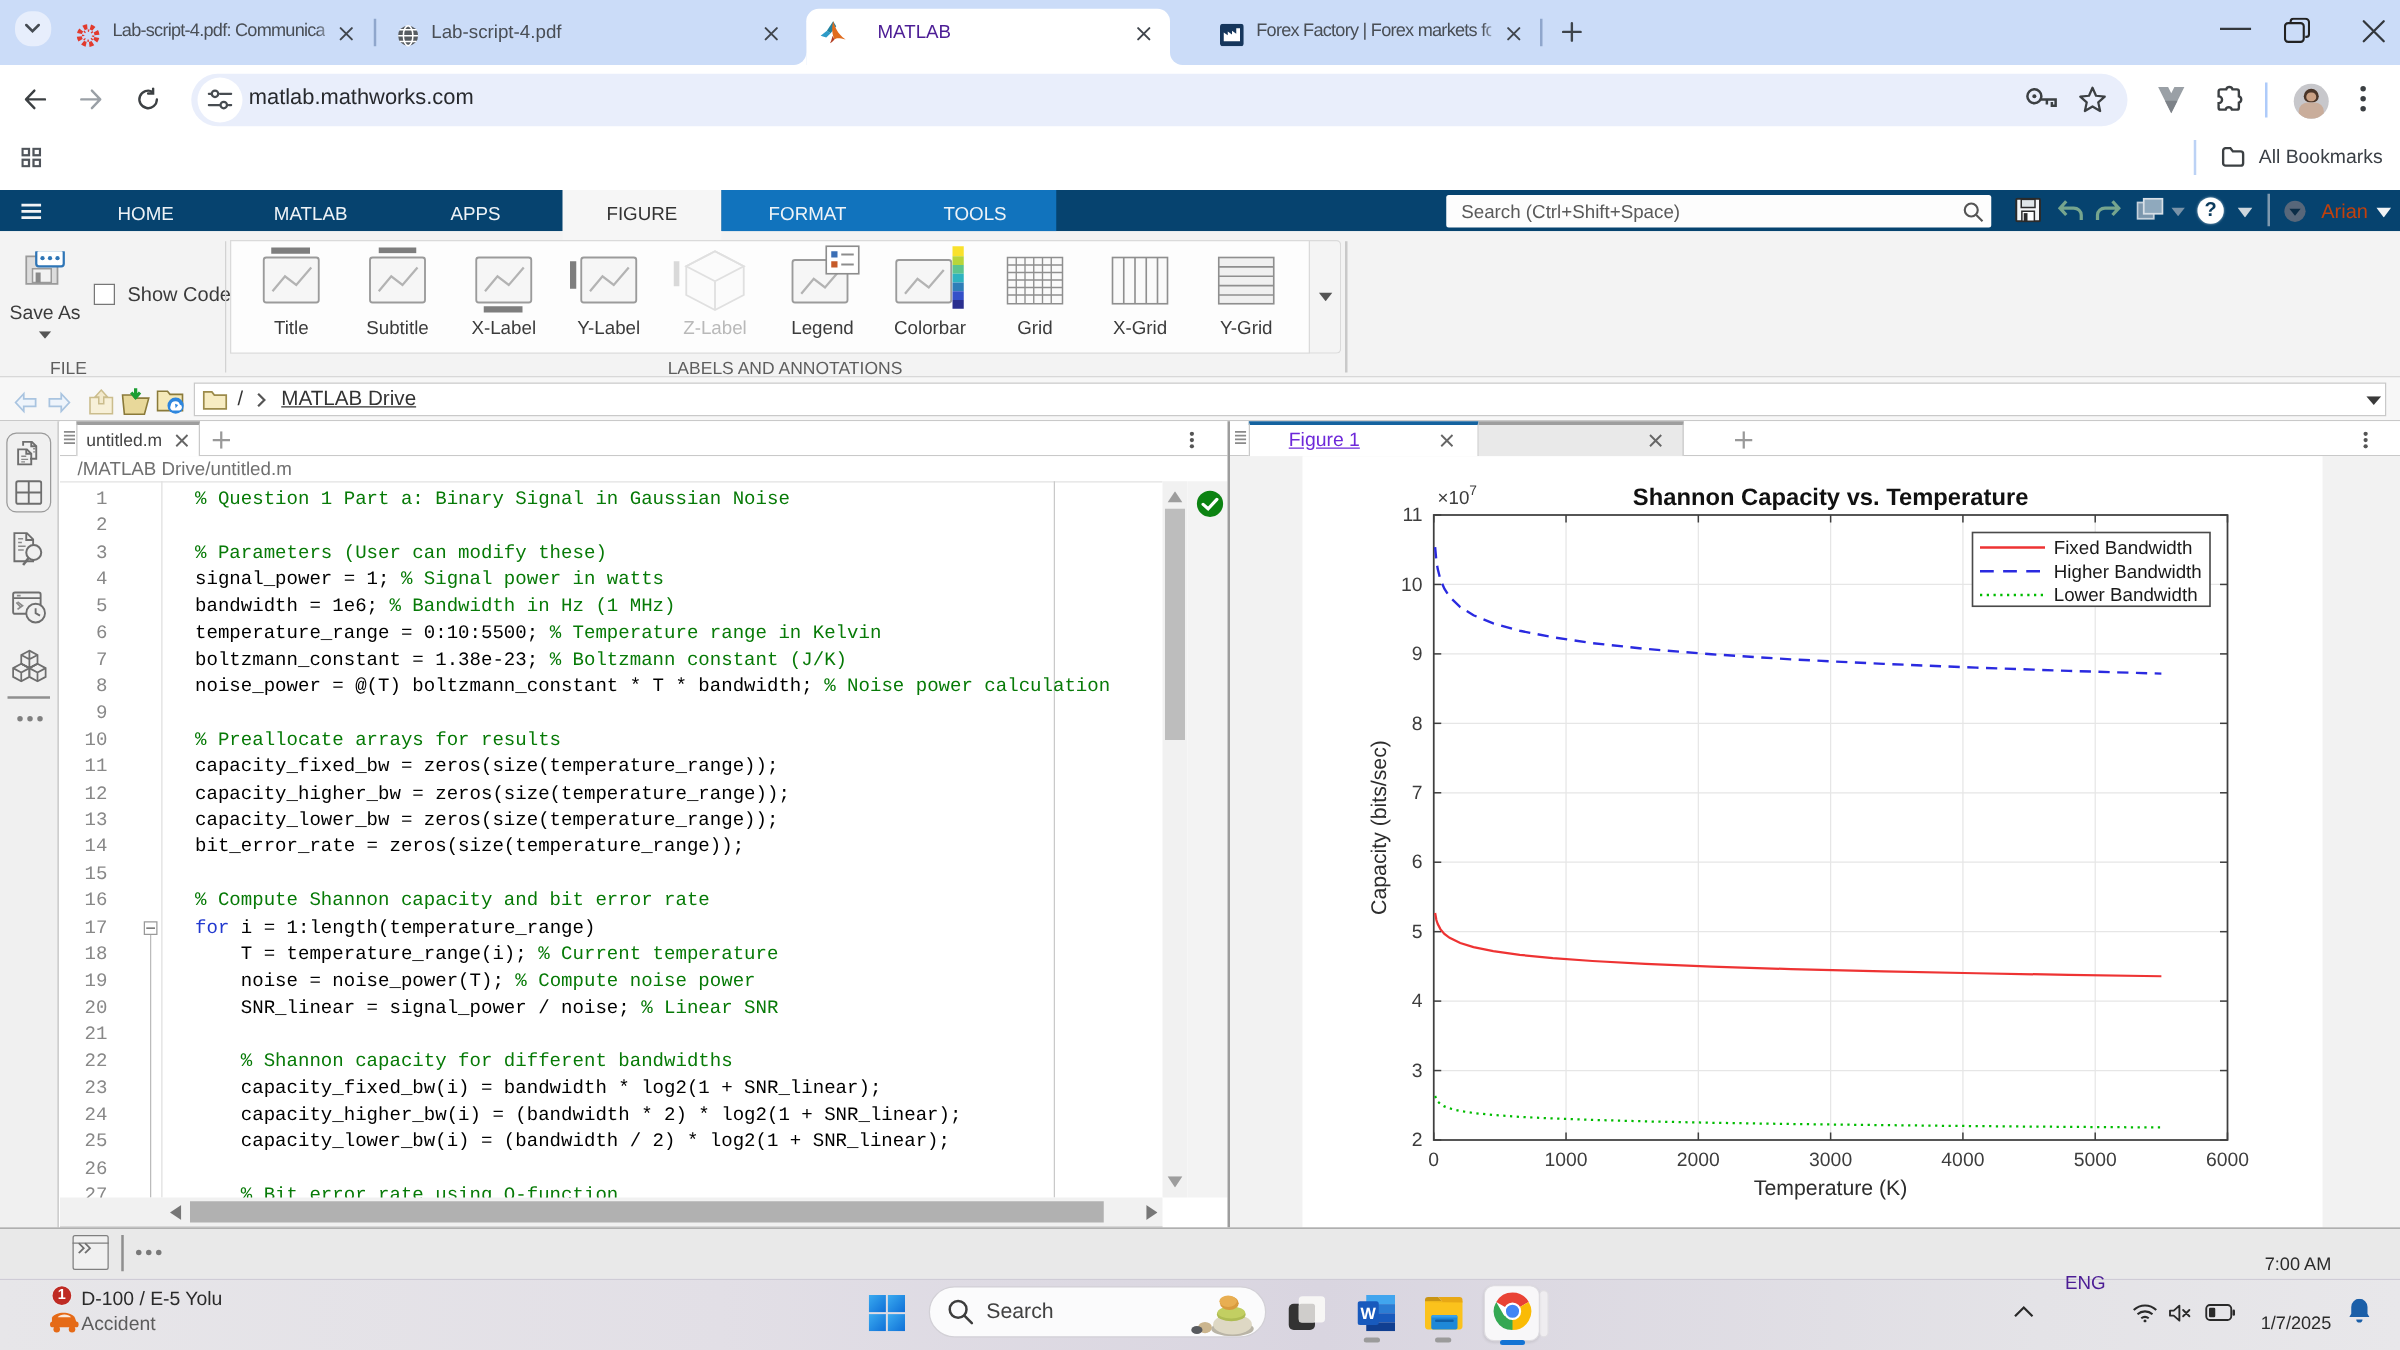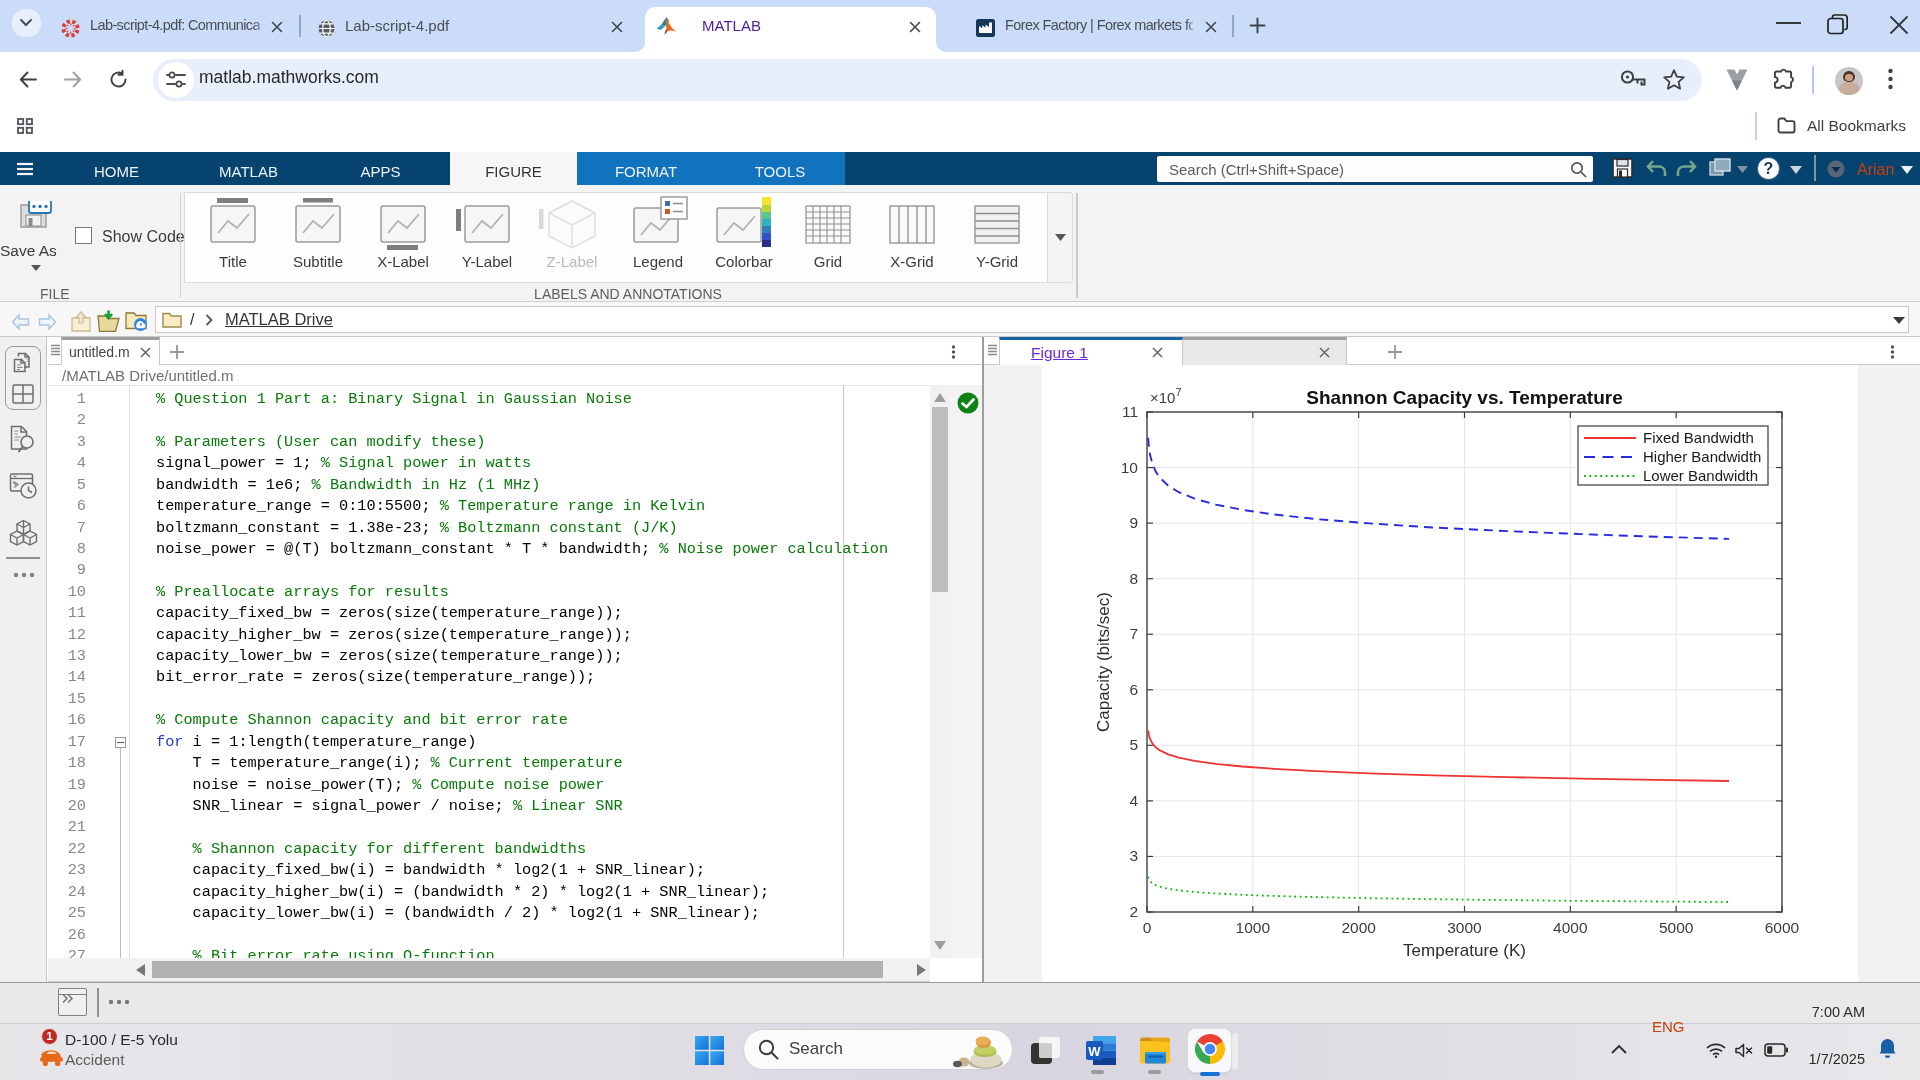--- a/index.html
+++ b/index.html
@@ -204,21 +204,21 @@
 
 <svg class="abs" style="left:20px;top:201px;" width="32" height="30" viewBox="0 0 32 30">
  <path d="M1 4 h20 l5 5 v17 h-25 z" fill="#dcdcdc" stroke="#9a9a9a" stroke-width="1.4"></path>
  <rect x="6" y="14" width="15" height="11" fill="#f2f2f2" stroke="#9a9a9a" stroke-width="1.2"></rect>
  <rect x="8.5" y="17" width="4" height="8" fill="#8a8a8a"></rect>
  <rect x="9" y="-1" width="22" height="13" rx="2" fill="#fff" stroke="#2e75b6" stroke-width="1.8"></rect>
  <circle cx="14" cy="5.5" r="1.7" fill="#2e75b6"></circle>
       <circle cx="20" cy="5.5" r="1.7" fill="#2e75b6"></circle>
       <circle cx="26" cy="5.5" r="1.7" fill="#2e75b6"></circle>
 </svg>
-<div class="abs" style="left:0px;top:242px;width:72px;text-align:left;font-size:15.5px;color:#3b3b3b;">Save As</div>
+<div class="abs" style="left:0px;top:242px;width:72px;text-align:center;font-size:15.5px;color:#3b3b3b;">Save As</div>
 <svg class="abs" style="left:31px;top:265px;" width="10" height="6" viewBox="0 0 10 6">
       <path d="M0 0 H10 L5 6 Z" fill="#555"></path>
     </svg>
 
 <div class="abs" style="left:75px;top:227px;width:17px;height:17px;background:#fff;border:1.6px solid #777;box-sizing:border-box;"></div>
 <div class="abs" style="left:102px;top:228px;font-size:16px;color:#3b3b3b;white-space:nowrap;">Show Code</div>
 
 <div class="abs" style="left:180px;top:193px;width:1px;height:105px;background:#d2d2d2;"></div>
 
 <div class="abs" style="left:184px;top:192px;width:864px;height:91px;background:#fdfdfd;border:1px solid #dadada;box-sizing:border-box;"></div>
@@ -653,21 +653,21 @@
  <path d="M16 16 m-13 -7.5 l6.5 11.2" stroke="none"></path>
  <circle cx="16" cy="16" r="6.1" fill="#4285f4" stroke="#fff" stroke-width="1.7"></circle>
 </svg>
 <div class="abs" style="left:1200px;top:1072px;width:20px;height:4px;border-radius:2px;background:#1273d4;"></div>
 <div class="abs" style="left:1091px;top:1070px;width:13px;height:4px;border-radius:2px;background:#9b9b9b;"></div>
 <div class="abs" style="left:1148px;top:1070px;width:13px;height:4px;border-radius:2px;background:#9b9b9b;"></div>
 
 <svg class="abs" style="left:1611px;top:1044px;" width="16" height="10" viewBox="0 0 16 10">
       <path d="M1 9 L8 2 L15 9" stroke="#2a2a2a" stroke-width="1.8" fill="none"></path>
     </svg>
-<div class="abs" style="left:1652px;top:1018px;font-size:15px;color:#c2410c;">ENG</div>
+<div class="abs" style="left:1652px;top:1018px;font-size:15px;color:#4c1d95;">ENG</div>
 <svg class="abs" style="left:1706px;top:1043px;" width="20" height="15" viewBox="0 0 20 15">
       <g fill="none" stroke="#2a2a2a" stroke-width="1.7">
         <path d="M1 5 a13 13 0 0 1 18 0"></path>
         <path d="M4 8.4 a9 9 0 0 1 12 0"></path>
         <path d="M7 11.6 a5 5 0 0 1 6 0"></path>
       </g>
       <circle cx="10" cy="13.8" r="1.2" fill="#2a2a2a"></circle>
     </svg>
 <svg class="abs" style="left:1735px;top:1043px;" width="19" height="15" viewBox="0 0 19 15">
       <path d="M1 5.5 H4 L8.5 1.5 V13.5 L4 9.5 H1 Z" fill="none" stroke="#2a2a2a" stroke-width="1.5" stroke-linejoin="round"></path>

